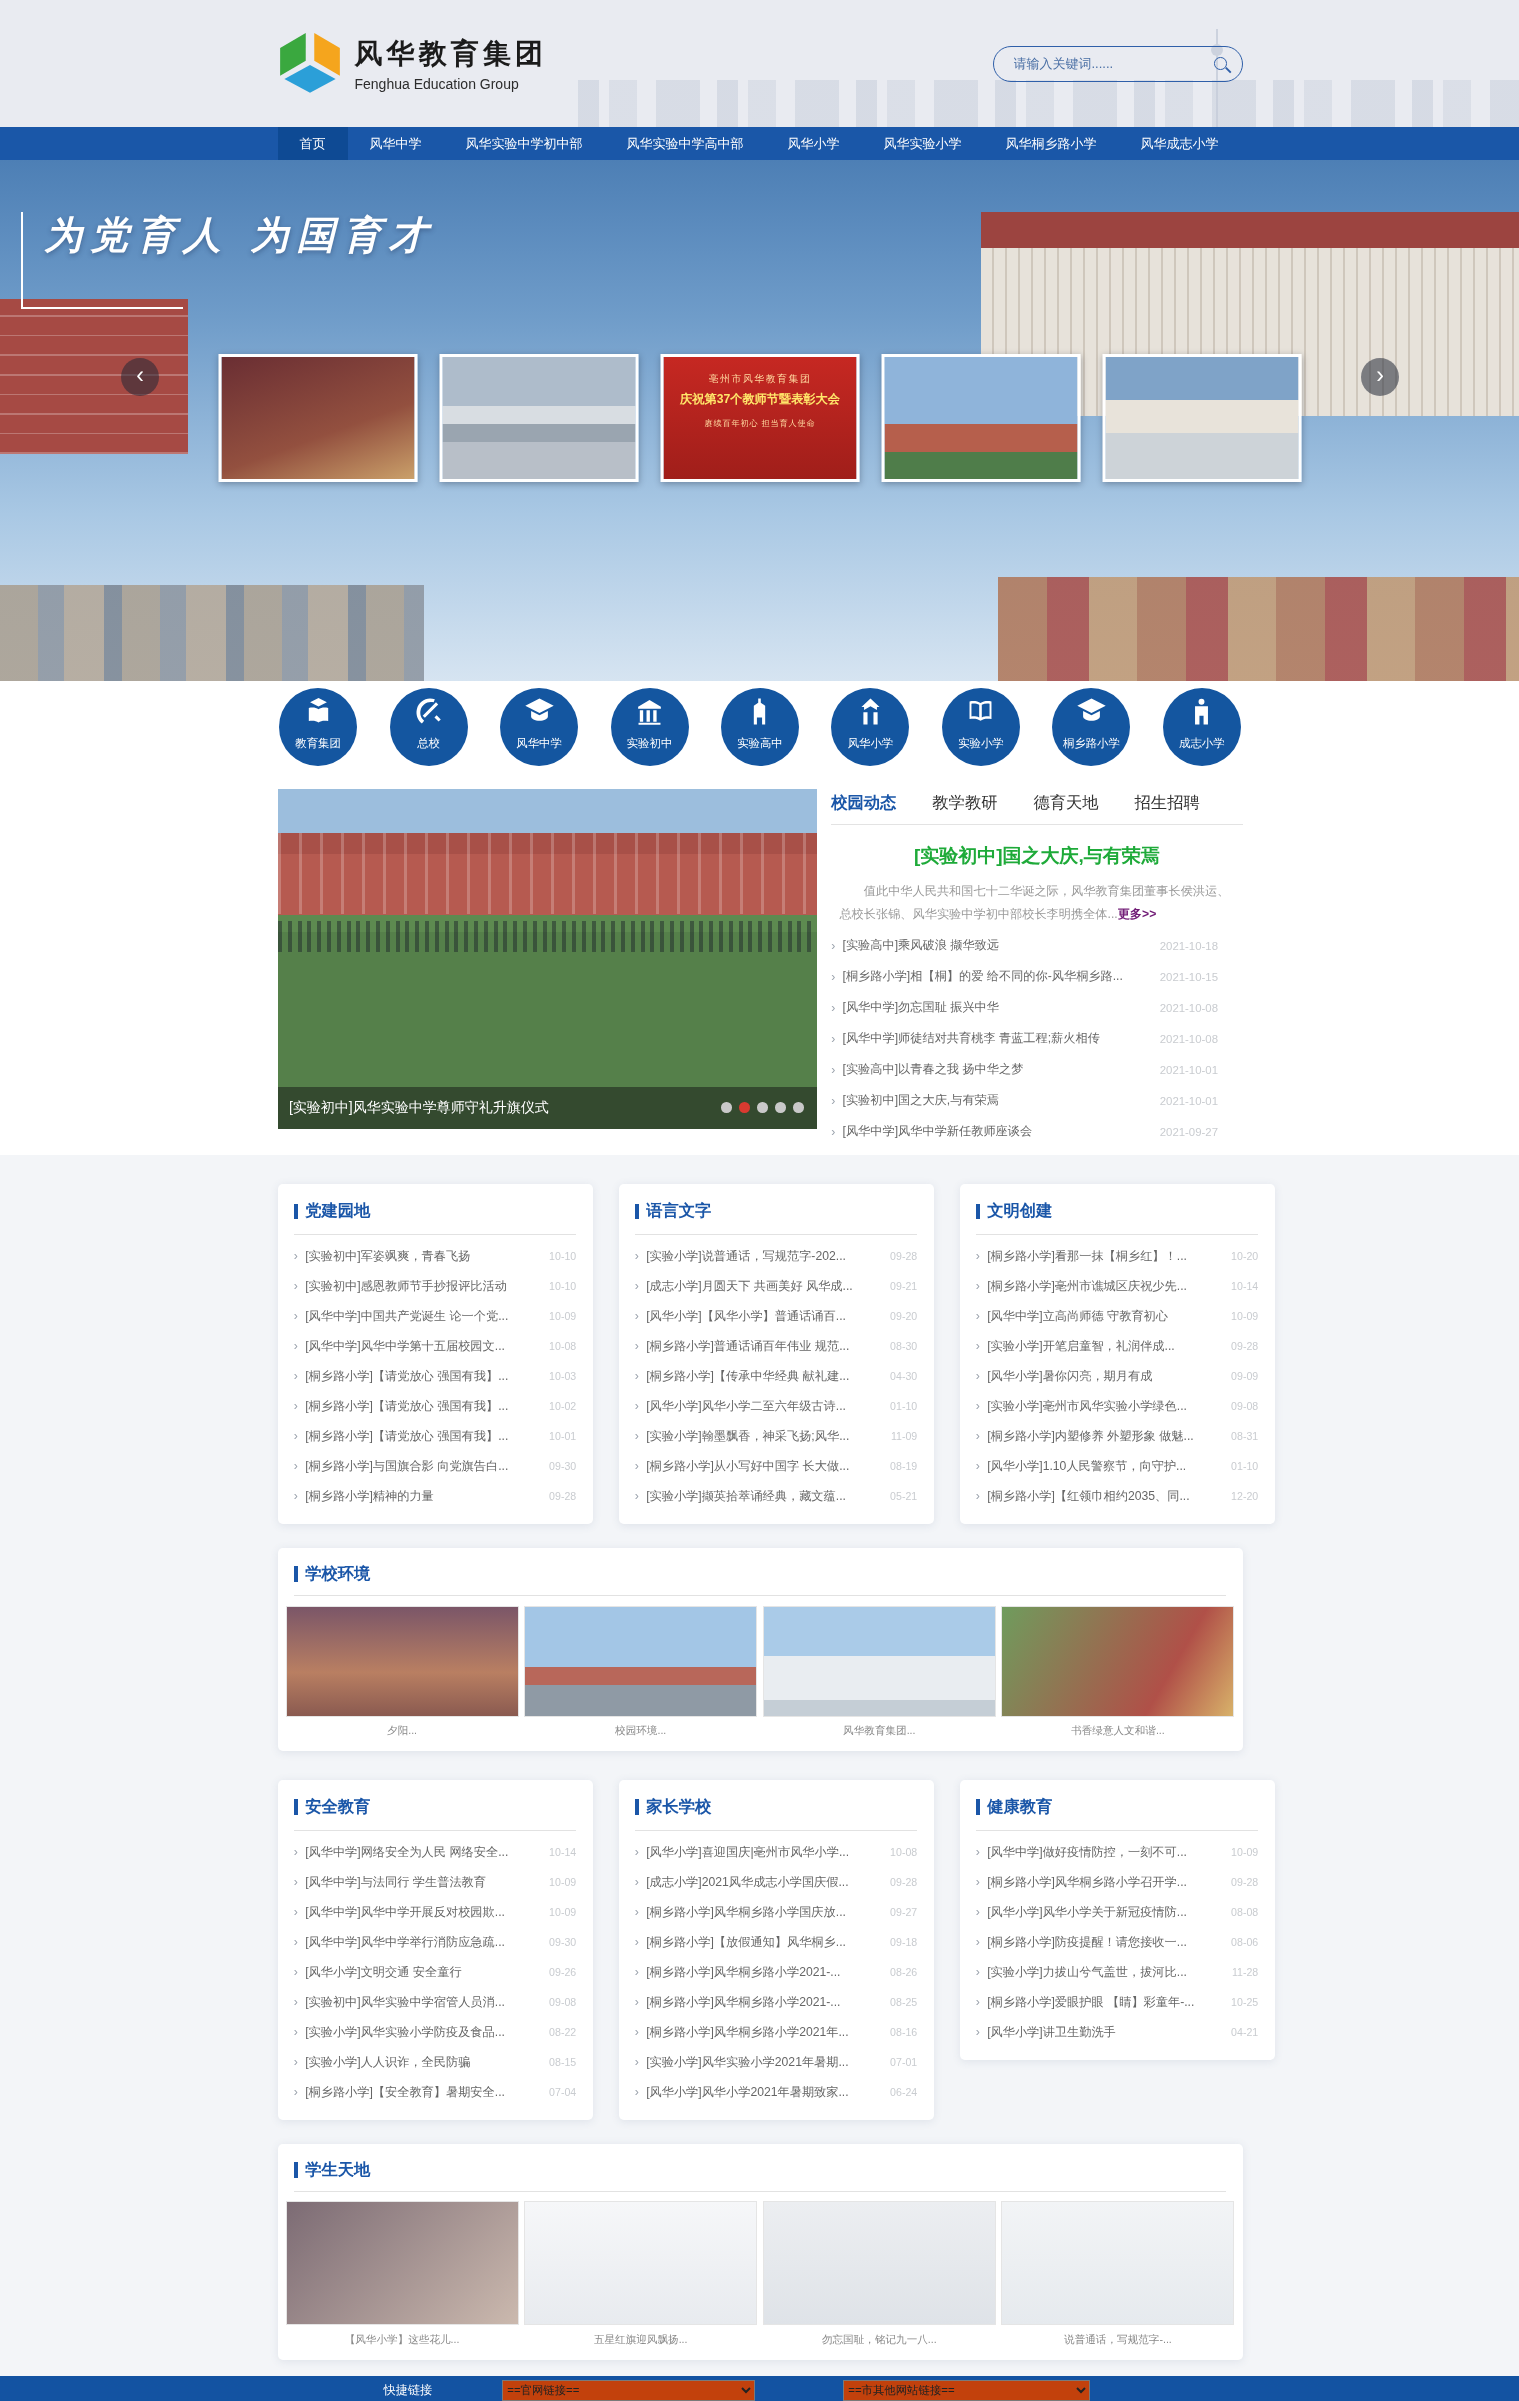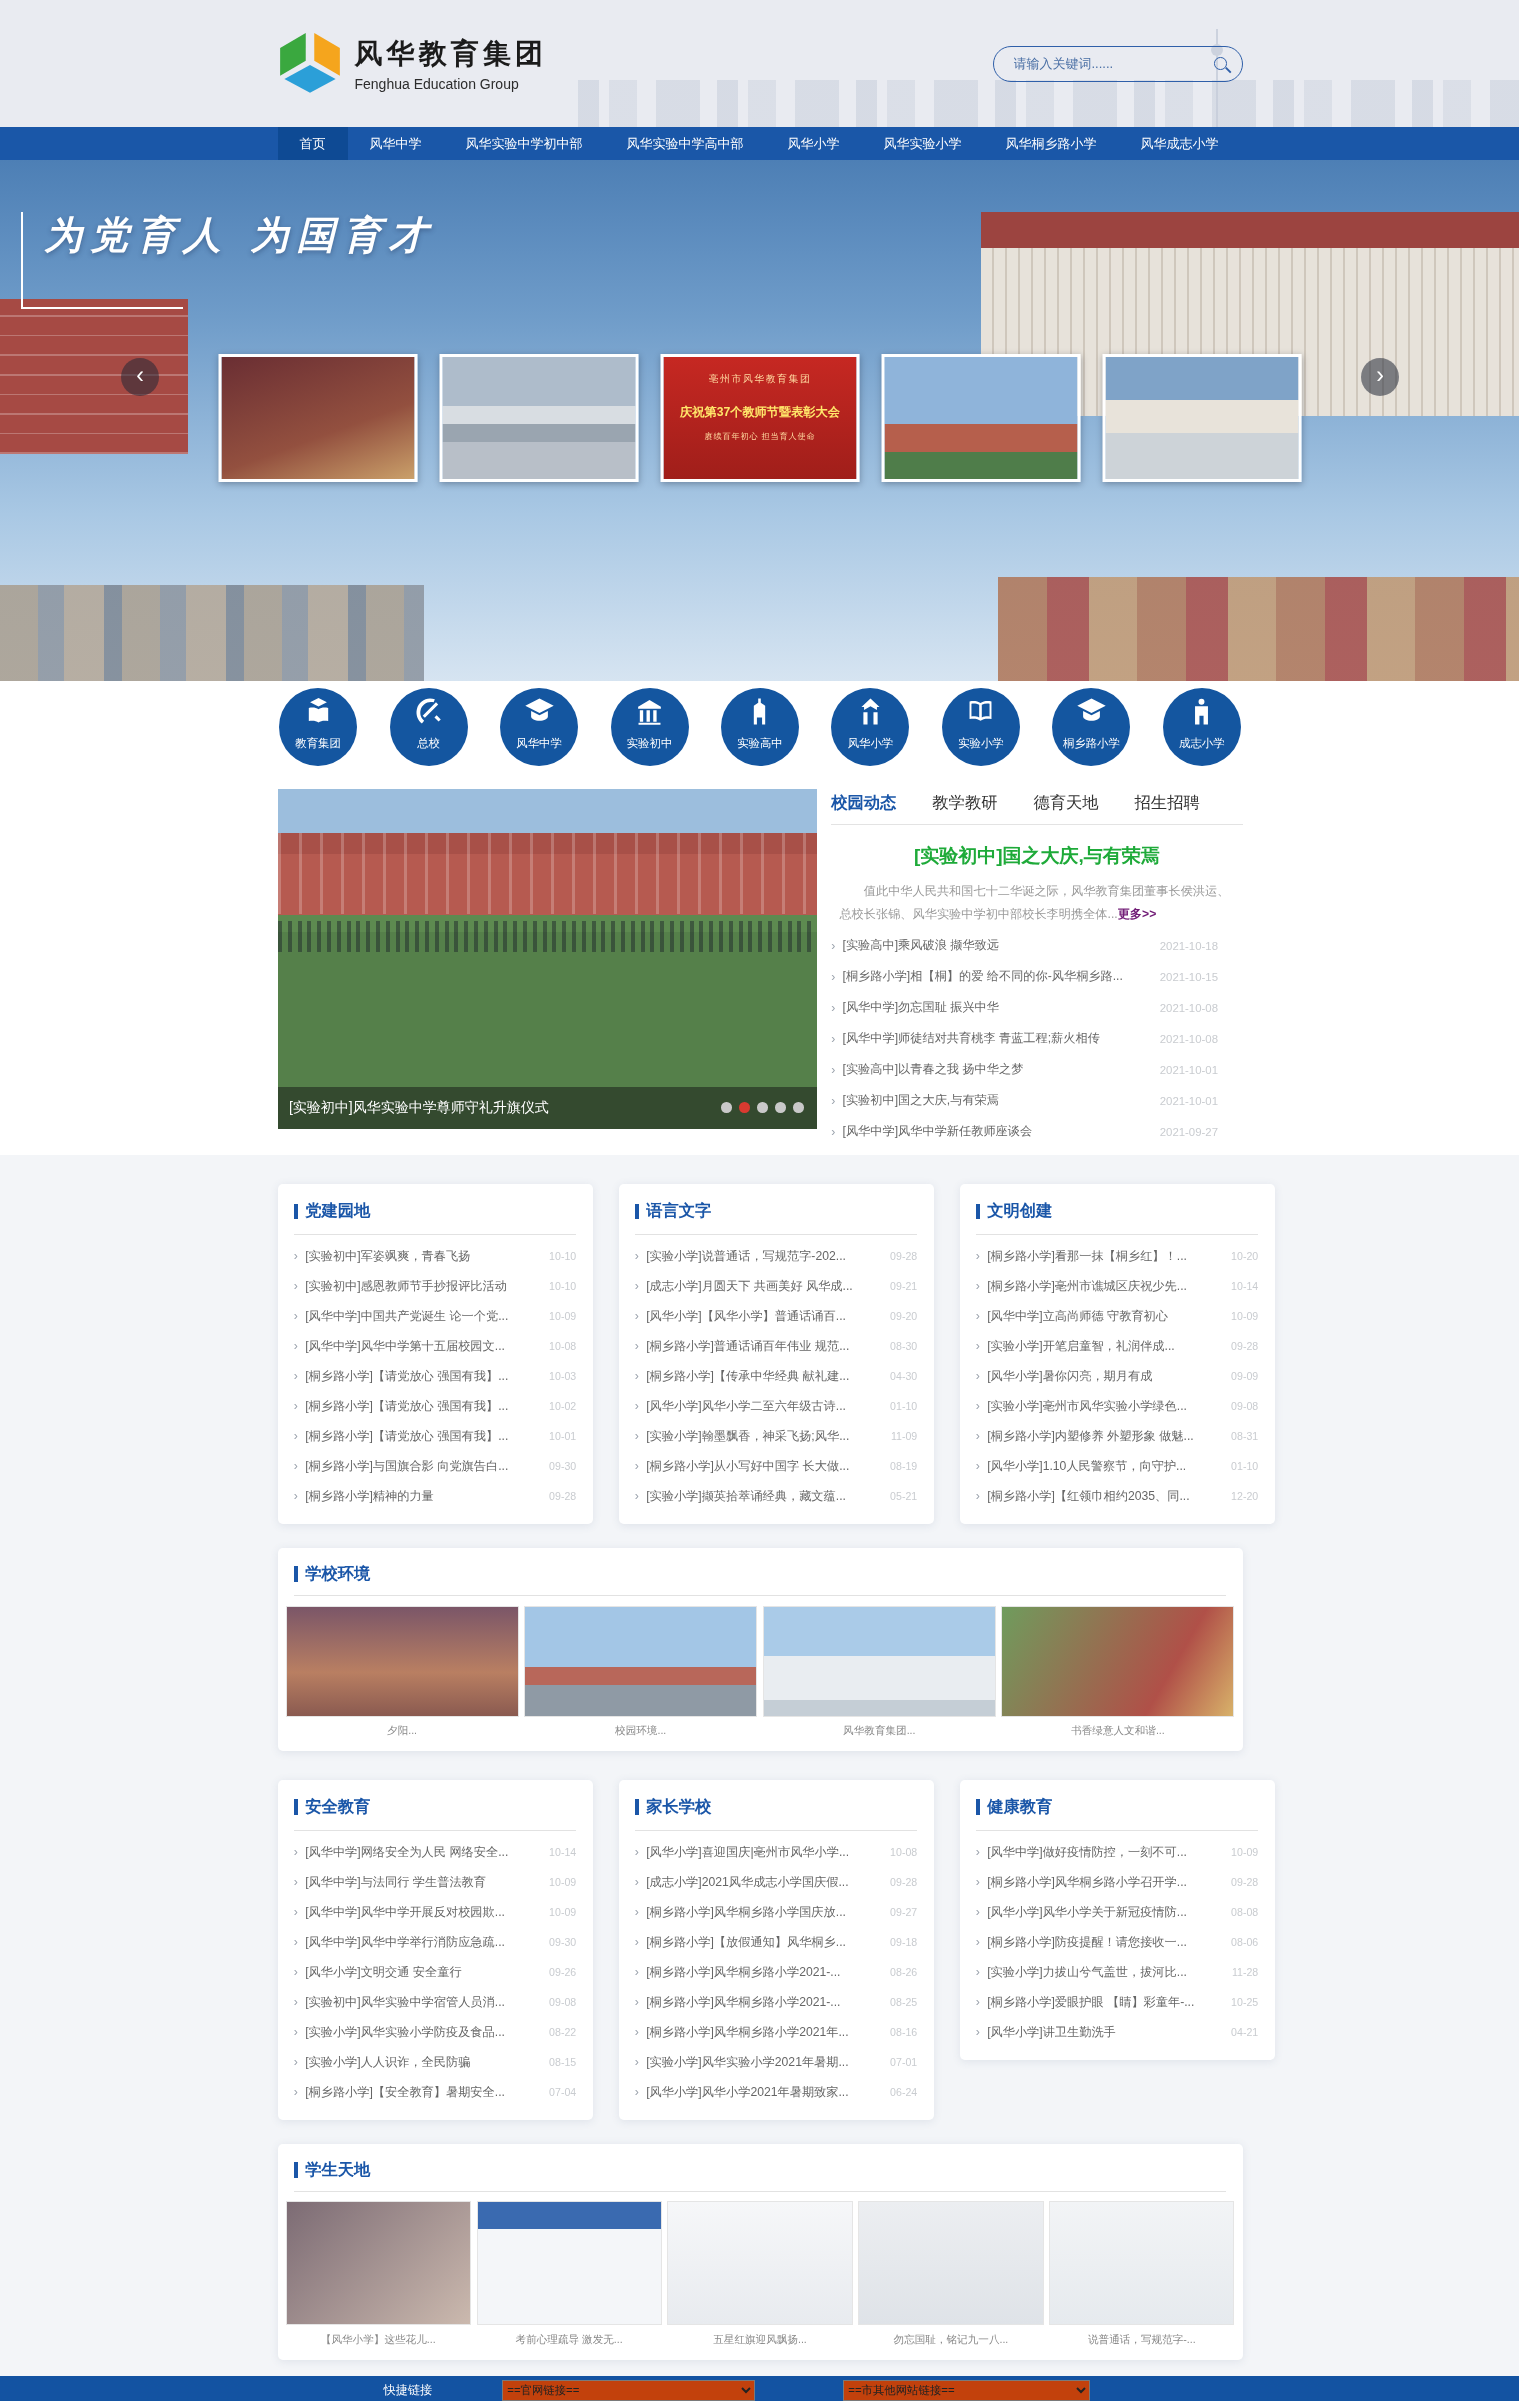--- a/index.html
+++ b/index.html
@@ -50,21 +50,21 @@
   .arrow-right{right:121px;}
   .thumbs{position:absolute;top:194px;left:50%;transform:translateX(-50%);display:flex;gap:22px;}
   .thumb{width:193px;height:122px;border:3.3px solid #fff;box-shadow:0 2.4px 6.5px rgba(20,30,50,.35);box-sizing:content-box;position:relative;overflow:hidden;cursor:pointer;}
   .thumb[data-tone="scene-dark-red"]{background:linear-gradient(160deg,#6a2e33,#93503f 60%,#caa06a);}
   .thumb[data-tone="crowd-field"]{background:linear-gradient(#aebccb 0 40%,#d8dde2 40% 55%,#9aa5b0 55% 70%,#b8bfc8 70%);}
   .thumb[data-tone="red-banner"]{background:linear-gradient(#c62822,#a01e1a);}
   .thumb[data-tone="track-sky"]{background:linear-gradient(#8fb4da 0 55%,#b65f4c 55% 78%,#4f7d4a 78%);}
   .thumb[data-tone="students-white"]{background:linear-gradient(#7fa3c8 0 35%,#e8e3da 35% 62%,#cdd3d8 62%);}
   .thumb .tline{display:block;text-align:center;white-space:nowrap;overflow:hidden;}
   .thumb .l1{margin-top:16.3px;font-size:9.8px;color:#ffd9a0;letter-spacing:1.6px;}
-  .thumb .l2{margin-top:18px;font-size:12.2px;font-weight:bold;color:#ffe66a;}
+  .thumb .l2{margin-top:5px;font-size:12.2px;font-weight:bold;color:#ffe66a;}
   .thumb .l3{margin-top:9.8px;font-size:8.2px;color:#ffd9a0;letter-spacing:0.8px;}
 
   
   .zone-white{background:#fff;padding:6.5px 0 8.2px;}
   .circle-row{display:flex;justify-content:space-between;padding:0 1.6px;margin-top:0;}
   .school-circle{width:78px;height:78px;border-radius:50%;background:#1456a0;color:#fff;text-align:center;cursor:pointer;flex:0 0 auto;}
   .school-circle .icn{display:block;height:42px;padding-top:8.2px;}
   .school-circle .icn svg{width:31px;height:31px;}
   .school-circle .lbl{display:block;font-size:11.4px;margin-top:-1.6px;}
 
@@ -767,24 +767,20 @@
   <div class="card wide-card students">
     <div class="card-title">学生天地</div>
     <div class="card-divider"></div>
     <div class="photo-row">
 
         <div class="photo-item">
           <div class="photo-box" data-tone="floral"></div>
           <div class="photo-cap">【风华小学】这些花儿...</div>
         </div>
 
-        <div class="photo-item">
-          <div class="photo-box" data-tone="doc-blue"></div>
-          <div class="photo-cap">考前心理疏导 激发无...</div>
-        </div>
 
         <div class="photo-item">
           <div class="photo-box" data-tone="doc-light"></div>
           <div class="photo-cap">五星红旗迎风飘扬...</div>
         </div>
 
         <div class="photo-item">
           <div class="photo-box" data-tone="doc-gray"></div>
           <div class="photo-cap">勿忘国耻，铭记九一八...</div>
         </div>

